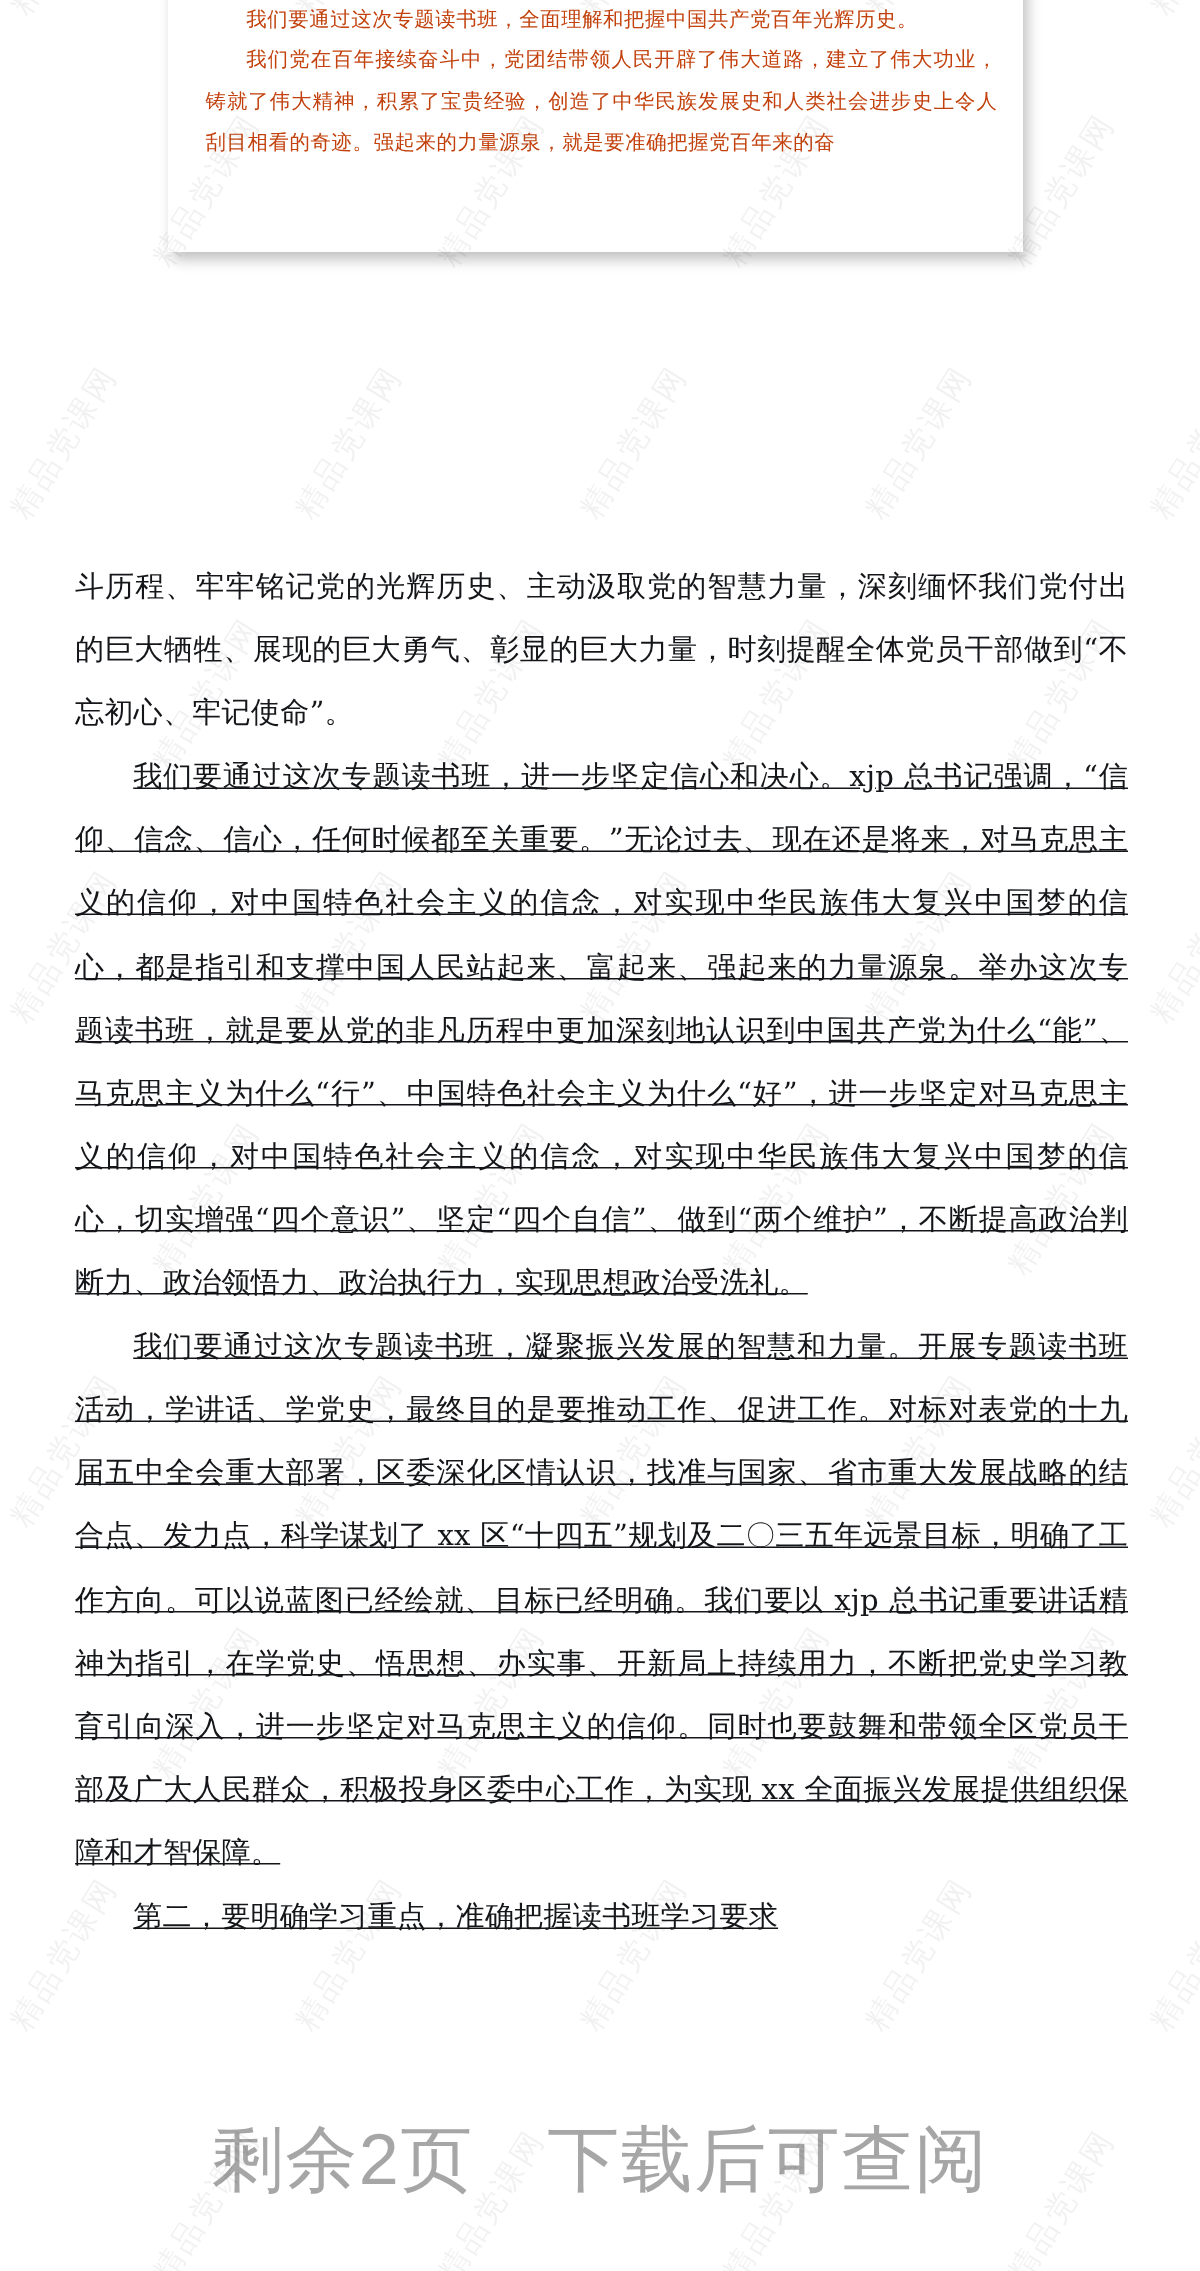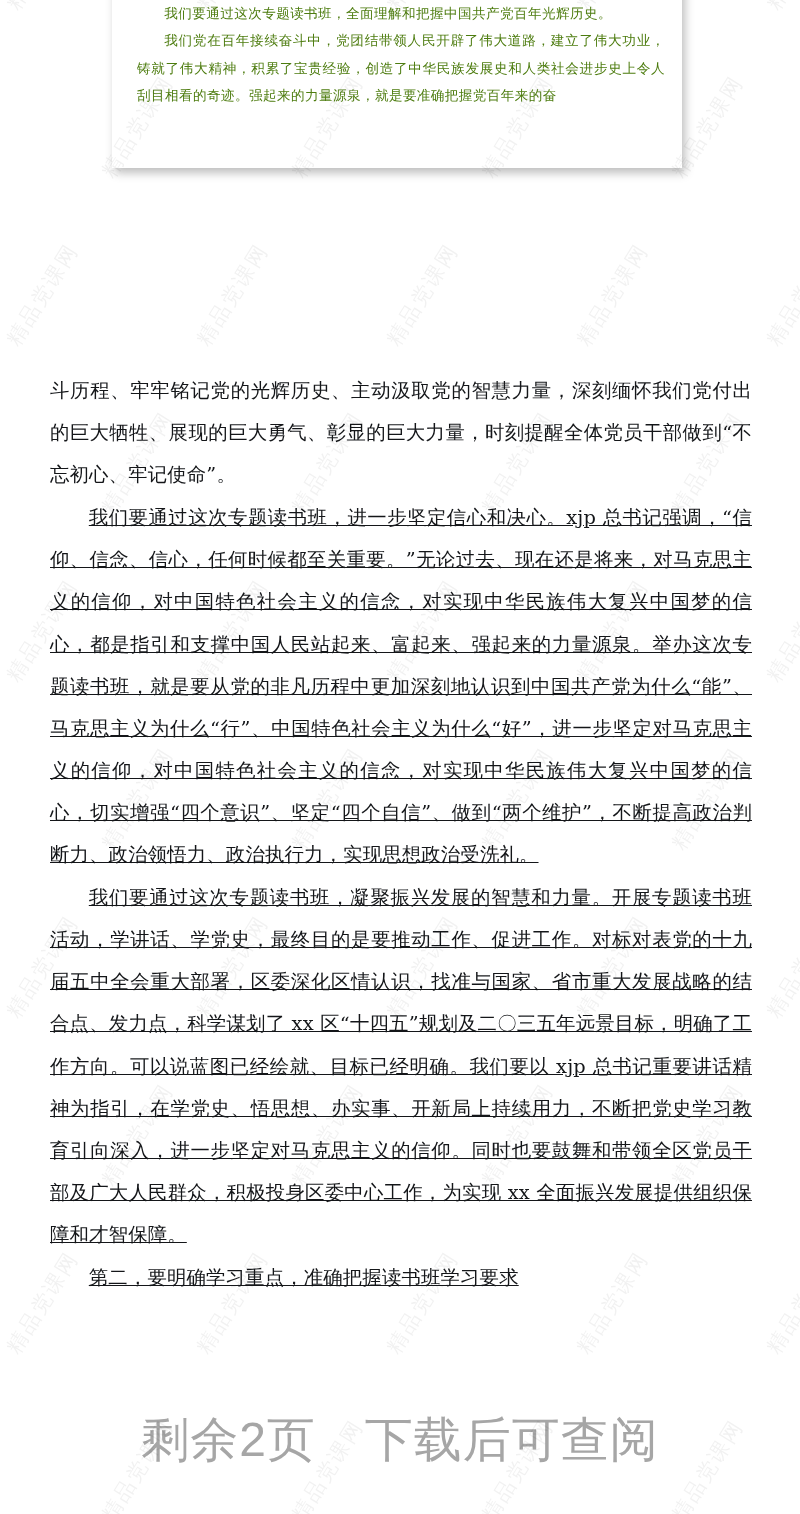--- a/index.html
+++ b/index.html
@@ -54,21 +54,21 @@
   }
   #preview-card-text {
     position: absolute;
     left: 25px;
     top: 104px;
     width: 528px;
     font-size: 13.6px;
     line-height: 27.4px;
     text-align: justify;
     text-justify: inter-ideograph;
-    color: #4d7c0f;
+    color: #c2410c;
     letter-spacing: 0.4px;
   }
   #preview-card-text .p {
     margin: 0;
     text-indent: 2em;
   }
 
   
   #body-text {
     position: absolute;

